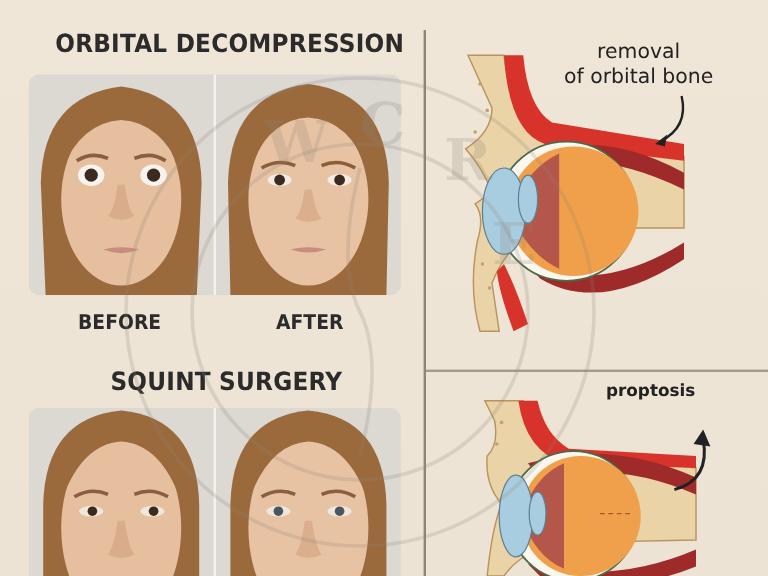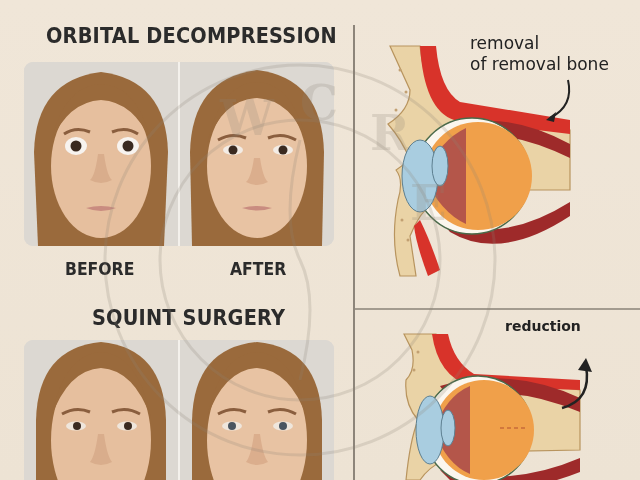--- a/index.html
+++ b/index.html
@@ -17,21 +17,21 @@
   .pw1 { left:24px; top:62px; width:310px; height:184px; }
   .pw2 { left:24px; top:340px; width:310px; height:140px; border-radius:9px 9px 0 0; }
   .photo { position:absolute; top:0; height:100%; width:154px; overflow:hidden; }
   .photo.left { left:0; }
   .photo.right { left:156px; }
   .photo-sep { position:absolute; left:154px; top:0; width:2px; height:100%; background:#f4f1ec; }
   .face svg { display:block; }
   .anat { position:absolute; }
   .an1 { left:380px; top:40px; }
   .an2 { left:390px; top:320px; }
-  .anno { position:absolute; color:#222; text-align:left; font-family:"DejaVu Sans", sans-serif; }
+  .anno { position:absolute; color:#222; text-align:center; font-family:"DejaVu Sans", sans-serif; }
   .anno1 { left:470px; top:33px; font-size:17px; line-height:21px; }
   .anno2 { left:505px; top:315px; font-size:14px; font-weight:bold; line-height:22px; }
   .watermark { position:absolute; left:0; top:0; width:640px; height:480px; pointer-events:none; }
 </style>
 </head>
 <body>
 
 <div class="canvas"></div>
 
 <div class="title t1">ORBITAL DECOMPRESSION</div>
@@ -148,29 +148,29 @@
     <circle cx="94" cy="110" r="50" fill="#f0a04a"></circle>
     <path d="M44 110 Q56 76 80 66 L80 154 Q56 144 44 110Z" fill="#b4564a"></path>
     <ellipse cx="40" cy="110" rx="14" ry="34" fill="#a9cde0" stroke="#5d7f90" stroke-width="1"></ellipse>
     <ellipse cx="58" cy="108" rx="7" ry="18" fill="#a9cde0" stroke="#5d7f90" stroke-width="1"></ellipse>
     <line x1="110" y1="108" x2="138" y2="108" stroke="#b45030" stroke-width="1" stroke-dasharray="4 3"></line>
   </svg>
 </div>
 
 <div class="anno anno1">
   <div>removal</div>
-  <div>of removal bone</div>
+  <div>of orbital bone</div>
 </div>
 <svg style="position:absolute;left:540px;top:78px;" width="40" height="50" viewBox="0 0 40 50">
   <path d="M28 2 Q34 28 10 40" stroke="#222" stroke-width="2" fill="none"></path>
   <path d="M6 42 L16 34 L14 44 Z" fill="#222"></path>
 </svg>
 
 <div class="anno anno2">
-  <div>reduction</div>
+  <div>proptosis</div>
 </div>
 <svg style="position:absolute;left:558px;top:356px;" width="40" height="56" viewBox="0 0 40 56">
   <path d="M4 52 Q34 44 28 10" stroke="#222" stroke-width="2.5" fill="none"></path>
   <path d="M20 14 L28 2 L34 16 Z" fill="#222"></path>
 </svg>
 
 <svg class="watermark" viewBox="0 0 640 480">
   <g fill="none" stroke="#8c8478" stroke-opacity="0.22" stroke-width="3">
     <circle cx="300" cy="260" r="195"></circle>
     <circle cx="300" cy="260" r="140"></circle>

